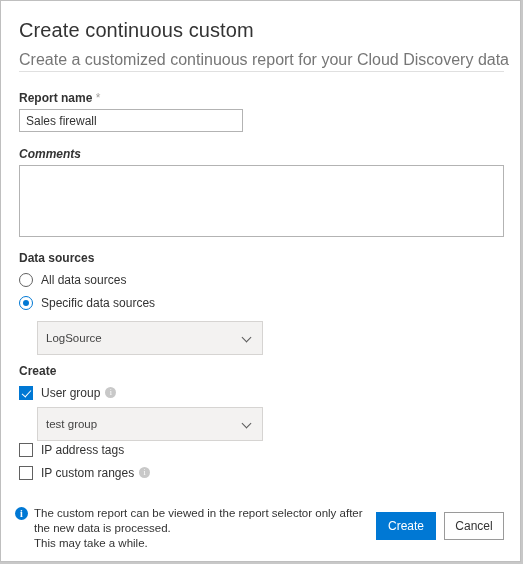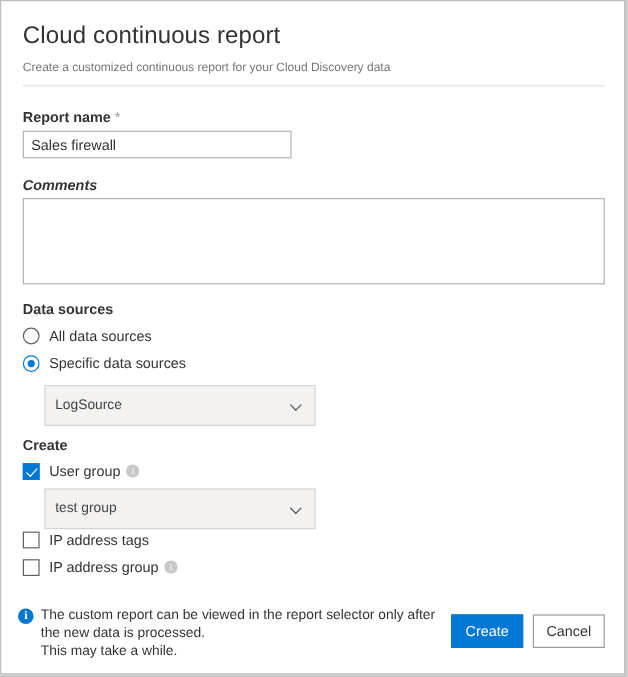--- a/index.html
+++ b/index.html
@@ -29,21 +29,21 @@
     top: 18px;
     font-size: 20px;
     font-weight: 400;
     color: #333333;
     letter-spacing: 0.1px;
   }
   #page-subtitle {
     position: absolute;
     left: 18px;
     top: 50px;
-    font-size: 10px;
+    font-size: 16px;
     color: #767676;
   }
   #header-divider {
     position: absolute;
     left: 18px;
     top: 70px;
     width: 485px;
     height: 1px;
     background: #e0e0e0;
   }
@@ -281,21 +281,21 @@
     background: #ffffff;
     border: 1px solid #9a9a9a;
     color: #333333;
   }
 </style>
 </head>
 <body>
 
 <div id="panel">
 
-  <div id="page-title">Cloud continuous report</div>
+  <div id="page-title">Create continuous custom</div>
   <div id="page-subtitle">Create a customized continuous report for your Cloud Discovery data</div>
   <div id="header-divider"></div>
 
   <div class="field-label" style="left:18px; top:90px;">
     <span>Report name</span>
     <span class="req-star">*</span>
   </div>
   <input id="report-name-input" type="text" value="Sales firewall" style="">
 
   <div class="field-label" style="left:18px; top:146px;font-style:italic;">Comments</div>
@@ -333,21 +333,21 @@
   </div>
 
   <div class="check-row" style="top:440px;">
     <span class="check-box"></span>
     <span class="check-label">IP address tags</span>
   </div>
 
   <div class="check-row" style="top:463px;">
     <span class="check-box"></span>
     <span class="check-label">
-      <span>IP address group</span><span class="info-dot"></span>
+      <span>IP custom ranges</span><span class="info-dot"></span>
     </span>
   </div>
 
   <div id="footer-info-icon"></div>
   <div id="footer-note">
     <span>The custom report can be viewed in the report selector only after the new</span>
     <span>data is processed.</span><br>
     <span>This may take a while.</span>
   </div>
 

